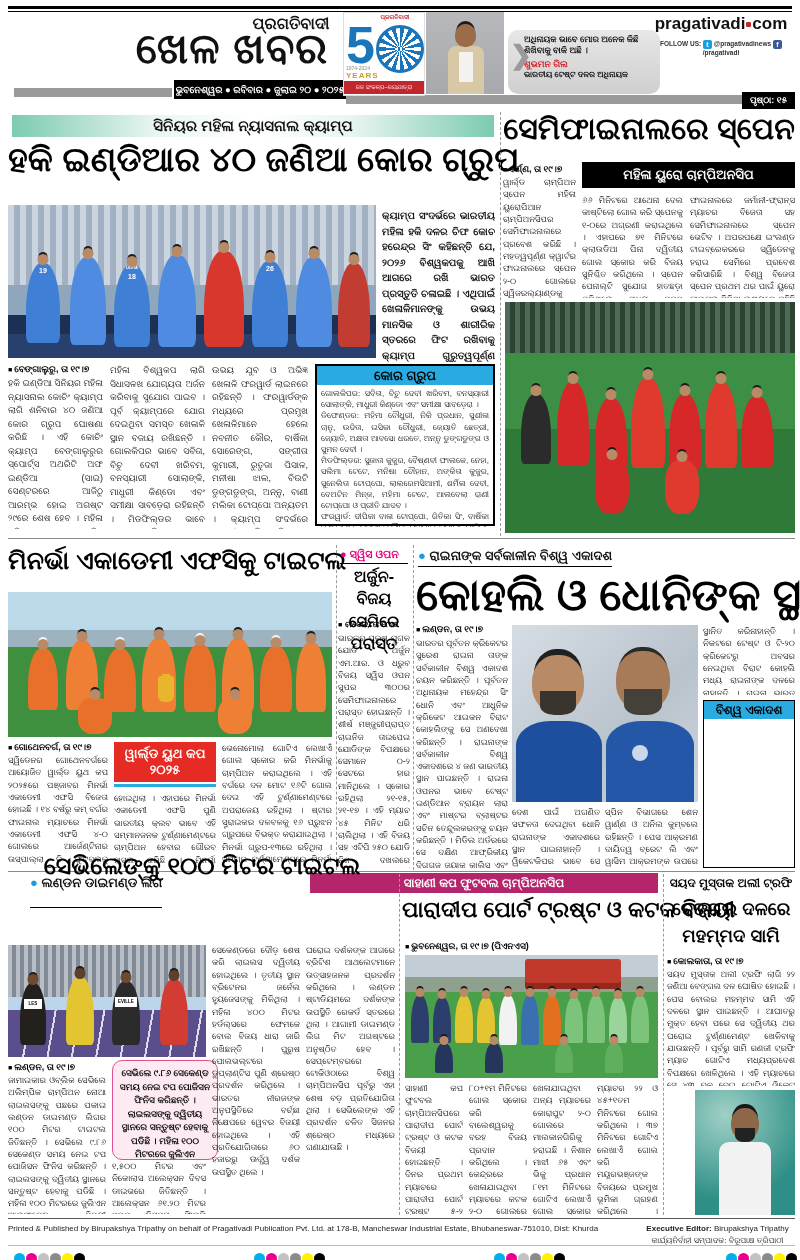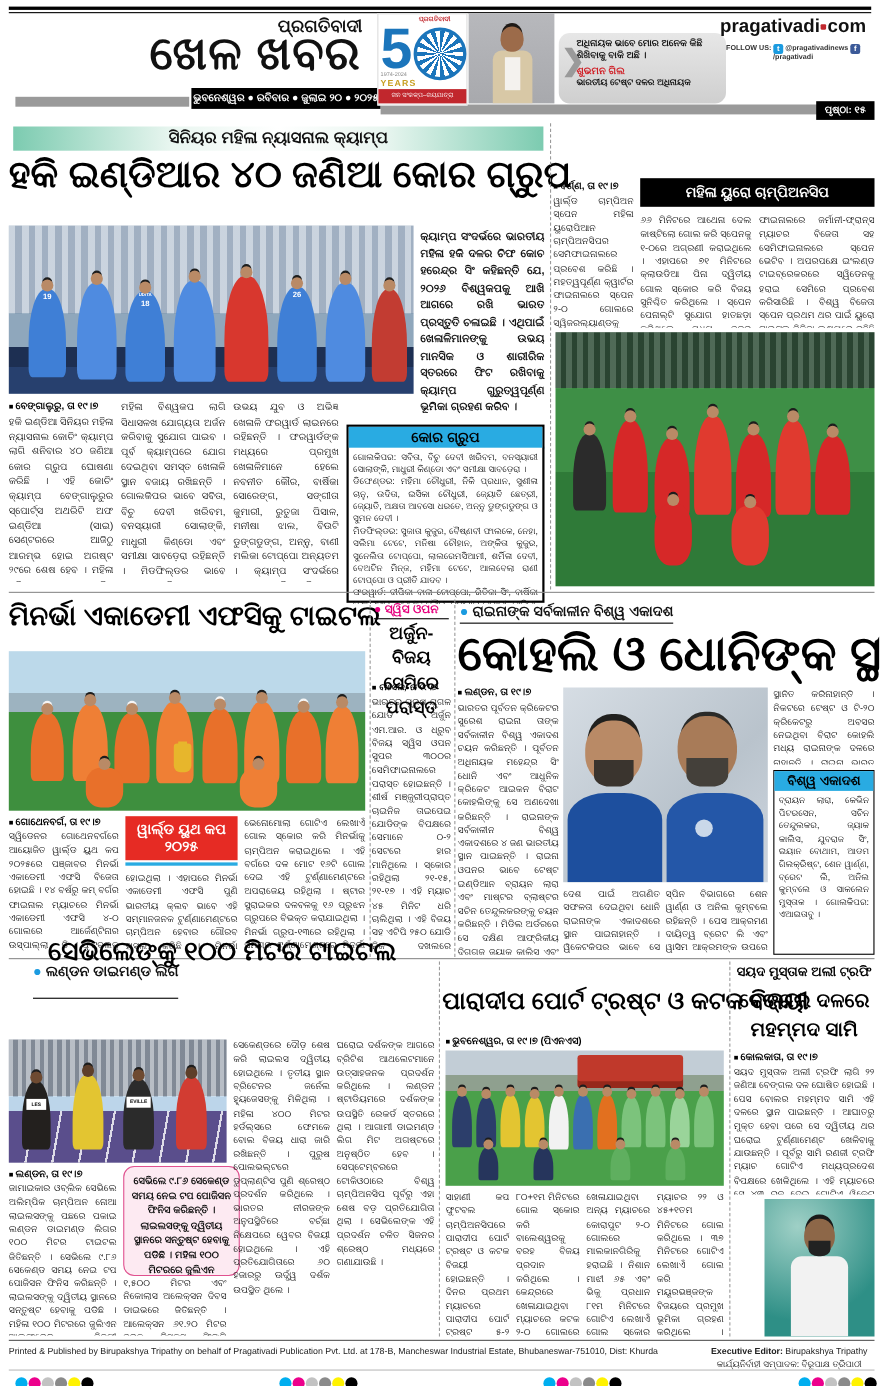--- a/index.html
+++ b/index.html
@@ -115,32 +115,33 @@
   </div>
 
   <div class="abs bt" style="left:382px;top:208px;width:113px;height:194px;font-weight:bold;font-size:10px;line-height:1.55;">କ୍ୟାମ୍ପ ସଂଦର୍ଭରେ ଭାରତୀୟ ମହିଳା ହକି ଦଳର ଚିଫ କୋଚ ହରେନ୍ଦ୍ର ସିଂ କହିଛନ୍ତି ଯେ, ୨୦୨୬ ବିଶ୍ୱକପକୁ ଆଖି ଆଗରେ ରଖି ଭାରତ ପ୍ରସ୍ତୁତି ଚଳାଇଛି । ଏଥିପାଇଁ ଖେଳାଳିମାନଙ୍କୁ ଉଭୟ ମାନସିକ ଓ ଶାରୀରିକ ସ୍ତରରେ ଫିଟ ରଖିବାକୁ କ୍ୟାମ୍ପ ଗୁରୁତ୍ୱପୂର୍ଣ୍ଣ ଭୂମିକା ଗ୍ରହଣ କରିବ ।</div>
   <div class="abs" style="left:382px;top:406px;width:113px;height:2px;background:#2196d4;"></div>
 
   <div class="abs dateline" style="left:8px;top:364px;">ବେଙ୍ଗାଲୁରୁ, ତା ୧୯।୭</div>
   <div class="abs bt" style="left:8px;top:377px;width:95px;height:152px;">ହକି ଇଣ୍ଡିଆ ସିନିୟର ମହିଳା ନ୍ୟାସନାଲ କୋଚିଂ କ୍ୟାମ୍ପ ଲାଗି ଶନିବାର ୪୦ ଜଣିଆ କୋର ଗ୍ରୁପ ଘୋଷଣା କରିଛି । ଏହି କୋଚିଂ କ୍ୟାମ୍ପ ବେଙ୍ଗାଲୁରୁର ସ୍ପୋର୍ଟ୍ସ ଅଥରିଟି ଅଫ ଇଣ୍ଡିଆ (ସାଇ) ସେଣ୍ଟରରେ ଆଜିଠୁ ଆରମ୍ଭ ହୋଇ ଅଗଷ୍ଟ ୨୯ରେ ଶେଷ ହେବ । ମହିଳା ଏସିଆ କପ ଅନୁଷ୍ଠିତ ହେବାର ପୂର୍ବରୁ ଆୟୋଜିତ ହେବାକୁ ଥିବା ଏହି କୋଚିଂ କ୍ୟାମ୍ପକୁ ଗୁରୁତ୍ୱ ଦିଆଯାଇଛି । ଏସିଆ କପର ଚାମ୍ପିଅନ ଦଳ ହାଙ୍ଗଝୋଉରେ ଛତ୍ର ଆସର ହେବ । ଟୁର୍ଣ୍ଣାମେଣ୍ଟର ଚାମ୍ପିଅନ ଦଳ ୨୦୨୬ ଏଫଆଇଏଚ</div>
   <div class="abs bt" style="left:110px;top:364px;width:95px;height:165px;">ମହିଳା ବିଶ୍ୱକପ ଲାଗି ସିଧାସଳଖ ଯୋଗ୍ୟତା ଅର୍ଜନ କରିବାକୁ ସୁଯୋଗ ପାଇବ । ପୂର୍ବ କ୍ୟାମ୍ପରେ ଯୋଗ ଦେଇଥିବା ସମସ୍ତ ଖେଳାଳି ସ୍ଥାନ ବଜାୟ ରଖିଛନ୍ତି । ଗୋଲକିପର ଭାବେ ସବିତା, ବିଚୁ ଦେବୀ ଖରିବମ, ବନସ୍ୟାରୀ ସୋଲାଙ୍କି, ମାଧୁରୀ କିଣ୍ଡୋ ଏବଂ ସମୀକ୍ଷା ସାବଡ଼େରା ରହିଛନ୍ତି । ମିଡଫିଲ୍ଡର ଭାବେ ନେହା, ସଲିମା ଟେଟେ, ବୈଷ୍ଣବୀ ଫାଲକେ, ମନିଷା ଚୌହାନ ଏବଂ ଶର୍ମିଳା ଦେବୀ ରହିଛନ୍ତି । ଯୁବ ପ୍ରତିଭା ସୁଜାତା କୁଜୁର, ମହିମା ଟେଟେ, ଆଲବେଲା ରାଣୀ ଟୋପ୍ପୋ ସ୍ଥାନ ପାଇଛନ୍ତି ।</div>
   <div class="abs bt" style="left:212px;top:364px;width:96px;height:165px;">ଉଭୟ ଯୁବ ଓ ଅଭିଜ୍ଞ ଖେଳାଳି ଫରୱାର୍ଡ ଲାଇନରେ ରହିଛନ୍ତି । ଫରୱାର୍ଡଙ୍କ ମଧ୍ୟରେ ପ୍ରମୁଖ ଖେଳାଳିମାନେ ହେଲେ ନବନୀତ କୌର, ବାର୍ଷିକା ସୋରେଙ୍ଗ, ସଙ୍ଗୀତା କୁମାରୀ, ରୁତୁଜା ପିସାଳ, ମନୀଷା ଝାଲ, ବିଉଟି ଡୁଙ୍ଗଡୁଙ୍ଗ, ଅନ୍ନୁ, ବାଣୀ ମଲିକା ଟୋପ୍ପୋ ଅନ୍ୟତମ । କ୍ୟାମ୍ପ ସଂଦର୍ଭରେ ଭାରତୀୟ ମହିଳା ହକି ଦଳର ଚିଫ କୋଚ କହିଛନ୍ତି ଯେ, ୨୦୨୬ ବିଶ୍ୱକପକୁ ଆଖି ଆଗରେ ରଖି ଭାରତ ପ୍ରସ୍ତୁତି ଚଳାଇଛି ।</div>
 
-  <div class="abs" style="left:315px;top:386px;width:180px;height:162px;border:2px solid #000;box-sizing:border-box;background:#fff;">
+  <div class="abs" style="left:315px;top:364px;width:180px;height:162px;border:2px solid #000;box-sizing:border-box;background:#fff;">
     <div class="boxhead" style="height:19px;line-height:19px;font-size:13px;">କୋର ଗ୍ରୁପ</div>
     <div style="padding:3px 4px;overflow:hidden;height:136px;">
       <div class="bts" style="font-size:8px;line-height:1.4;">ଗୋଲକିପର: ସବିତା, ବିଚୁ ଦେବୀ ଖରିବମ, ବନସ୍ୟାରୀ ସୋଲାଙ୍କି, ମାଧୁରୀ କିଣ୍ଡୋ ଏବଂ ସମୀକ୍ଷା ସାବଡ଼େରା ।</div>
       <div class="bts" style="font-size:8px;line-height:1.4;">ଡିଫେଣ୍ଡର: ମହିମା ଚୌଧୁରୀ, ନିକି ପ୍ରଧାନ, ସୁଶୀଳା ଚାନୁ, ଉଦିତା, ଇସିକା ଚୌଧୁରୀ, ଜ୍ୟୋତି ଛେତ୍ରୀ, ଜ୍ୟୋତି, ଅକ୍ଷତା ଆବସୋ ଧରତେ, ଅନ୍ନୁ ଡୁଙ୍ଗଡୁଙ୍ଗ ଓ ସୁମନ ଦେବୀ ।</div>
       <div class="bts" style="font-size:8px;line-height:1.4;">ମିଡଫିଲ୍ଡର: ସୁଜାତା କୁଜୁର, ବୈଷ୍ଣବୀ ଫାଲକେ, ନେହା, ସଲିମା ଟେଟେ, ମନିଷା ଚୌହାନ, ଅଙ୍କିତା କୁଜୁର, ସୁନେଲିତା ଟୋପ୍ପୋ, ଲାଲରେମସିଆମୀ, ଶର୍ମିଳା ଦେବୀ, ବେଅଟିନ ମିନ୍ଜ, ମହିମା ଟେଟେ, ଆଲବେଲା ରାଣୀ ଟୋପ୍ପୋ ଓ ପ୍ରୀତି ଯାଦବ ।</div>
       <div class="bts" style="font-size:8px;line-height:1.4;">ଫରୱାର୍ଡ: ଦୀପିକା ବାଳା ଟୋପ୍ପୋ, ରିତିକା ସିଂ, ବାର୍ଷିକା ସୋରେଙ୍ଗ, ନବନୀତ କୌର, ସଙ୍ଗୀତା କୁମାରୀ, ବାଳିକା, ରୁତୁଜା ପିସାଳ, ମନୀଷା ଝାଲ, ବିଉଟି ଡୁଙ୍ଗଡୁଙ୍ଗ, ଅନ୍ନୁ, ବନ୍ଦନା କଟାରିଆ ଓ ସାକିବ ସହ ଅନ୍ୟ ଅନେକ ।</div>
     </div>
   </div>
 
   <div class="abs vdiv" style="left:500px;top:112px;height:424px;"></div>
 
+  <div class="abs hl" style="left:503px;top:112px;width:292px;font-size:30px;">ସେମିଫାଇନାଲରେ ସ୍ପେନ</div>
   <div class="abs dateline" style="left:503px;top:164px;">ବର୍ଣ୍ଣ, ତା ୧୯।୭</div>
   <div class="abs bts" style="left:503px;top:176px;width:73px;height:122px;">ୱାର୍ଲ୍ଡ ଚାମ୍ପିଅନ ସ୍ପେନ ମହିଳା ୟୁରୋପିଆନ ଚାମ୍ପିଅନସିପର ସେମିଫାଇନାଲରେ ପ୍ରବେଶ କରିଛି । ମହତ୍ୱପୂର୍ଣ୍ଣ କ୍ୱାର୍ଟର ଫାଇନାଲରେ ସ୍ପେନ ୨-୦ ଗୋଲରେ ସ୍ୱିଜରଲ୍ୟାଣ୍ଡକୁ ପରାସ୍ତ କରି ଶେଷ ଚାରିରେ ସ୍ଥାନ ପକ୍କା କରିଛି । ଉଭୟ ଗୋଲ ମ୍ୟାଚର ଦ୍ୱିତୀୟାର୍ଦ୍ଧରେ ହୋଇଥିଲା । ବିଜୟୀ ଦଳ ପକ୍ଷରୁ ଆଥେନା ଦେଲ କାଷ୍ଟିଲୋ ଓ କ୍ଲାଉଡିଆ ପିନା ଗୋଲ କରିଥିଲେ ।</div>
   <div class="abs" style="left:582px;top:162px;width:213px;height:26px;background:#000;color:#fff;font-size:13px;font-weight:bold;text-align:center;line-height:26px;">ମହିଳା ୟୁରୋ ଚାମ୍ପିଅନସିପ</div>
   <div class="abs bts" style="left:582px;top:194px;width:101px;height:104px;">୬୬ ମିନିଟରେ ଆଥେନା ଦେଲ କାଷ୍ଟିଲୋ ଗୋଲ କରି ସ୍ପେନକୁ ୧-୦ରେ ଅଗ୍ରଣୀ କରାଇଥିଲେ । ଏହାପରେ ୭୧ ମିନିଟରେ କ୍ଲାଉଡିଆ ପିନା ଦ୍ୱିତୀୟ ଗୋଲ ସ୍କୋର କରି ବିଜୟ ସୁନିଶ୍ଚିତ କରିଥିଲେ । ସ୍ପେନ ପେନାଲ୍ଟି ସୁଯୋଗ ହାତଛଡ଼ା କରିଥିଲେ ମଧ୍ୟ ଦଳର ପ୍ରାଧାନ୍ୟ ରହିଥିଲା ।</div>
   <div class="abs bts" style="left:690px;top:194px;width:105px;height:104px;">ଫାଇନାଲରେ ଜର୍ମାନୀ-ଫ୍ରାନ୍ସ ମ୍ୟାଚର ବିଜେତା ସହ ସେମିଫାଇନାଲରେ ସ୍ପେନ ଭେଟିବ । ଅପରପକ୍ଷେ ଇଂଲଣ୍ଡ ଟାଇବ୍ରେକରରେ ସ୍ୱିଡେନକୁ ହରାଇ ସେମିରେ ପ୍ରବେଶ କରିସାରିଛି । ବିଶ୍ୱ ବିଜେତା ସ୍ପେନ ପ୍ରଥମ ଥର ପାଇଁ ୟୁରୋ ଟାଇଟଲ ଜିତିବା ଲକ୍ଷ୍ୟରେ ରହିଛି ।</div>
 
   <div class="abs photo" style="left:505px;top:302px;width:290px;height:231px;background:
       linear-gradient(180deg,#31503a 0 22%,#3e8f46 22% 55%,#2f7a38 55% 100%);">
     <div class="abs" style="left:0;top:0;width:100%;height:22%;background:repeating-linear-gradient(90deg,rgba(255,255,255,.15) 0 5px,rgba(0,0,0,.15) 5px 10px);"></div>
     <div class="fig" style="left:16px;top:92px;width:30px;height:70px;background:#2b2b2b;">
@@ -244,25 +245,25 @@
     <div class="abs" style="left:112px;top:64px;width:38px;height:26px;background:#44403a;border-radius:0 0 40% 40%;"></div>
     <div class="abs" style="left:94px;top:96px;width:88px;height:81px;background:#2457a8;border-radius:40% 40% 0 0/30% 30% 0 0;"></div>
     <div class="abs" style="left:120px;top:120px;width:16px;height:16px;border-radius:50%;background:#e8eef5;opacity:.85;"></div>
   </div>
   <div class="abs bts" style="left:512px;top:806px;width:88px;height:62px;">ଦେଶ ପାଇଁ ଅଗଣିତ ସଫଳତା ଦେଇଥିବା ଧୋନି ରାଇନାଙ୍କ ଏକାଦଶରେ ସ୍ଥାନ ପାଇନାହାନ୍ତି । ୱିକେଟକିପର ଭାବେ ସେ ଆଡମ ଗିଲକ୍ରିଷ୍ଟଙ୍କୁ ଅଗ୍ରାଧିକାର ଦେଇଛନ୍ତି ।</div>
   <div class="abs bts" style="left:605px;top:806px;width:93px;height:62px;">ସ୍ପିନ ବିଭାଗରେ ଶେନ ୱାର୍ଣ୍ଣ ଓ ଅନିଲ କୁମ୍ବଲେ ରହିଛନ୍ତି । ପେସ ଆକ୍ରମଣ ଦାୟିତ୍ୱ ବ୍ରେଟ ଲି ଏବଂ ୱାସିମ ଆକ୍ରମଙ୍କ ଉପରେ ନ୍ୟସ୍ତ କରିଛନ୍ତି ।</div>
   <div class="abs bts" style="left:703px;top:625px;width:92px;height:70px;">ସ୍ଥାନିତ କରିନାହାନ୍ତି । ନିକଟରେ ଟେଷ୍ଟ ଓ ଟି-୨୦ କ୍ରିକେଟରୁ ଅବସର ନେଇଥିବା ବିରାଟ କୋହଲି ମଧ୍ୟ ରାଇନାଙ୍କ ଦଳରେ ନାହାନ୍ତି । ରାଇନା ଭାରତ ଲାଗି ୧୮ ଟେଷ୍ଟ, ୨୨୬ ଦିନିକିଆ ଏବଂ ୭୮ ଟି-୨୦ ଅନ୍ତର୍ଜାତୀୟ ମ୍ୟାଚ ଖେଳିଛନ୍ତି । ୨୦୨୦ରେ ସେ ଅନ୍ତର୍ଜାତୀୟ କ୍ରିକେଟରୁ ଅବସର ଘୋଷଣା କରିଥିଲେ । ରାଇନା ୨୦୧୧ ବିଶ୍ୱକପ ଏବଂ ୨୦୧୩ ଚାମ୍ପିଅନ୍ସ ଟ୍ରଫି ବିଜୟୀ ଭାରତୀୟ ଦଳର ସଦସ୍ୟ ଥିଲେ ।</div>
 
   <div class="abs" style="left:703px;top:700px;width:92px;height:168px;border:1.5px solid #000;box-sizing:border-box;background:#fff;">
     <div class="boxhead" style="height:18px;line-height:18px;font-size:12px;">ବିଶ୍ୱ ଏକାଦଶ</div>
-    <div class="bts" style="padding:3px 4px;font-size:8px;height:140px;">ବ୍ରାୟନ ଲାରା, କେଭିନ ପିଟରସେନ, ସଚିନ ତେନ୍ଦୁଲକର, ଜ୍ୟାକ କାଲିସ, ଯୁବରାଜ ସିଂ, ଇୟାନ ବୋଥାମ, ଆଡମ ଗିଲକ୍ରିଷ୍ଟ, ଶେନ ୱାର୍ଣ୍ଣ, ବ୍ରେଟ ଲି, ଅନିଲ କୁମ୍ବଲେ ଓ ସାକଲେନ ମୁସ୍ତାକ । ଗୋଲକିପର: ଏଆଇତାବୁ ।</div>
   </div>
 
   <div class="abs hdiv" style="left:8px;top:871px;width:787px;"></div>
 
+  <div class="abs" style="left:310px;top:873px;width:348px;height:20px;background:#b5256b;color:#fff;font-size:12px;font-weight:bold;text-align:center;line-height:20px;">ସାହାଣୀ କପ ଫୁଟବଲ ଚାମ୍ପିଅନସିପ</div>
 
   <div class="abs" style="left:30px;top:875px;border-bottom:1px solid #000;padding-bottom:16px;font-size:13px;font-weight:bold;"><span style="color:#1b9be0;">●</span> <span>ଲଣ୍ଡନ ଡାଇମଣ୍ଡ ଲିଗ</span></div>
   <div class="abs hl" style="left:8px;top:852px;width:388px;font-size:24px;">ସେଭିଲେଙ୍କୁ ୧୦୦ ମିଟର ଟାଇଟଲ</div>
 
   <div class="abs photo" style="left:8px;top:945px;width:198px;height:112px;background:
       linear-gradient(180deg,#9aa2ad 0 46%,#bcd5ea 46% 58%,#5a4e8c 58% 100%);">
     <div class="abs" style="left:0;top:0;width:100%;height:46%;background:repeating-linear-gradient(90deg,rgba(255,255,255,.3) 0 4px,rgba(70,80,95,.3) 4px 8px);"></div>
     <div class="abs" style="left:0;top:58%;width:100%;height:42%;background:repeating-linear-gradient(100deg,transparent 0 22px,rgba(255,255,255,.8) 22px 24px);"></div>
     <div class="fig" style="left:12px;top:38px;width:26px;height:62px;background:#23201e;">
         <div class="head" style="background:#6e4a31;"></div>

